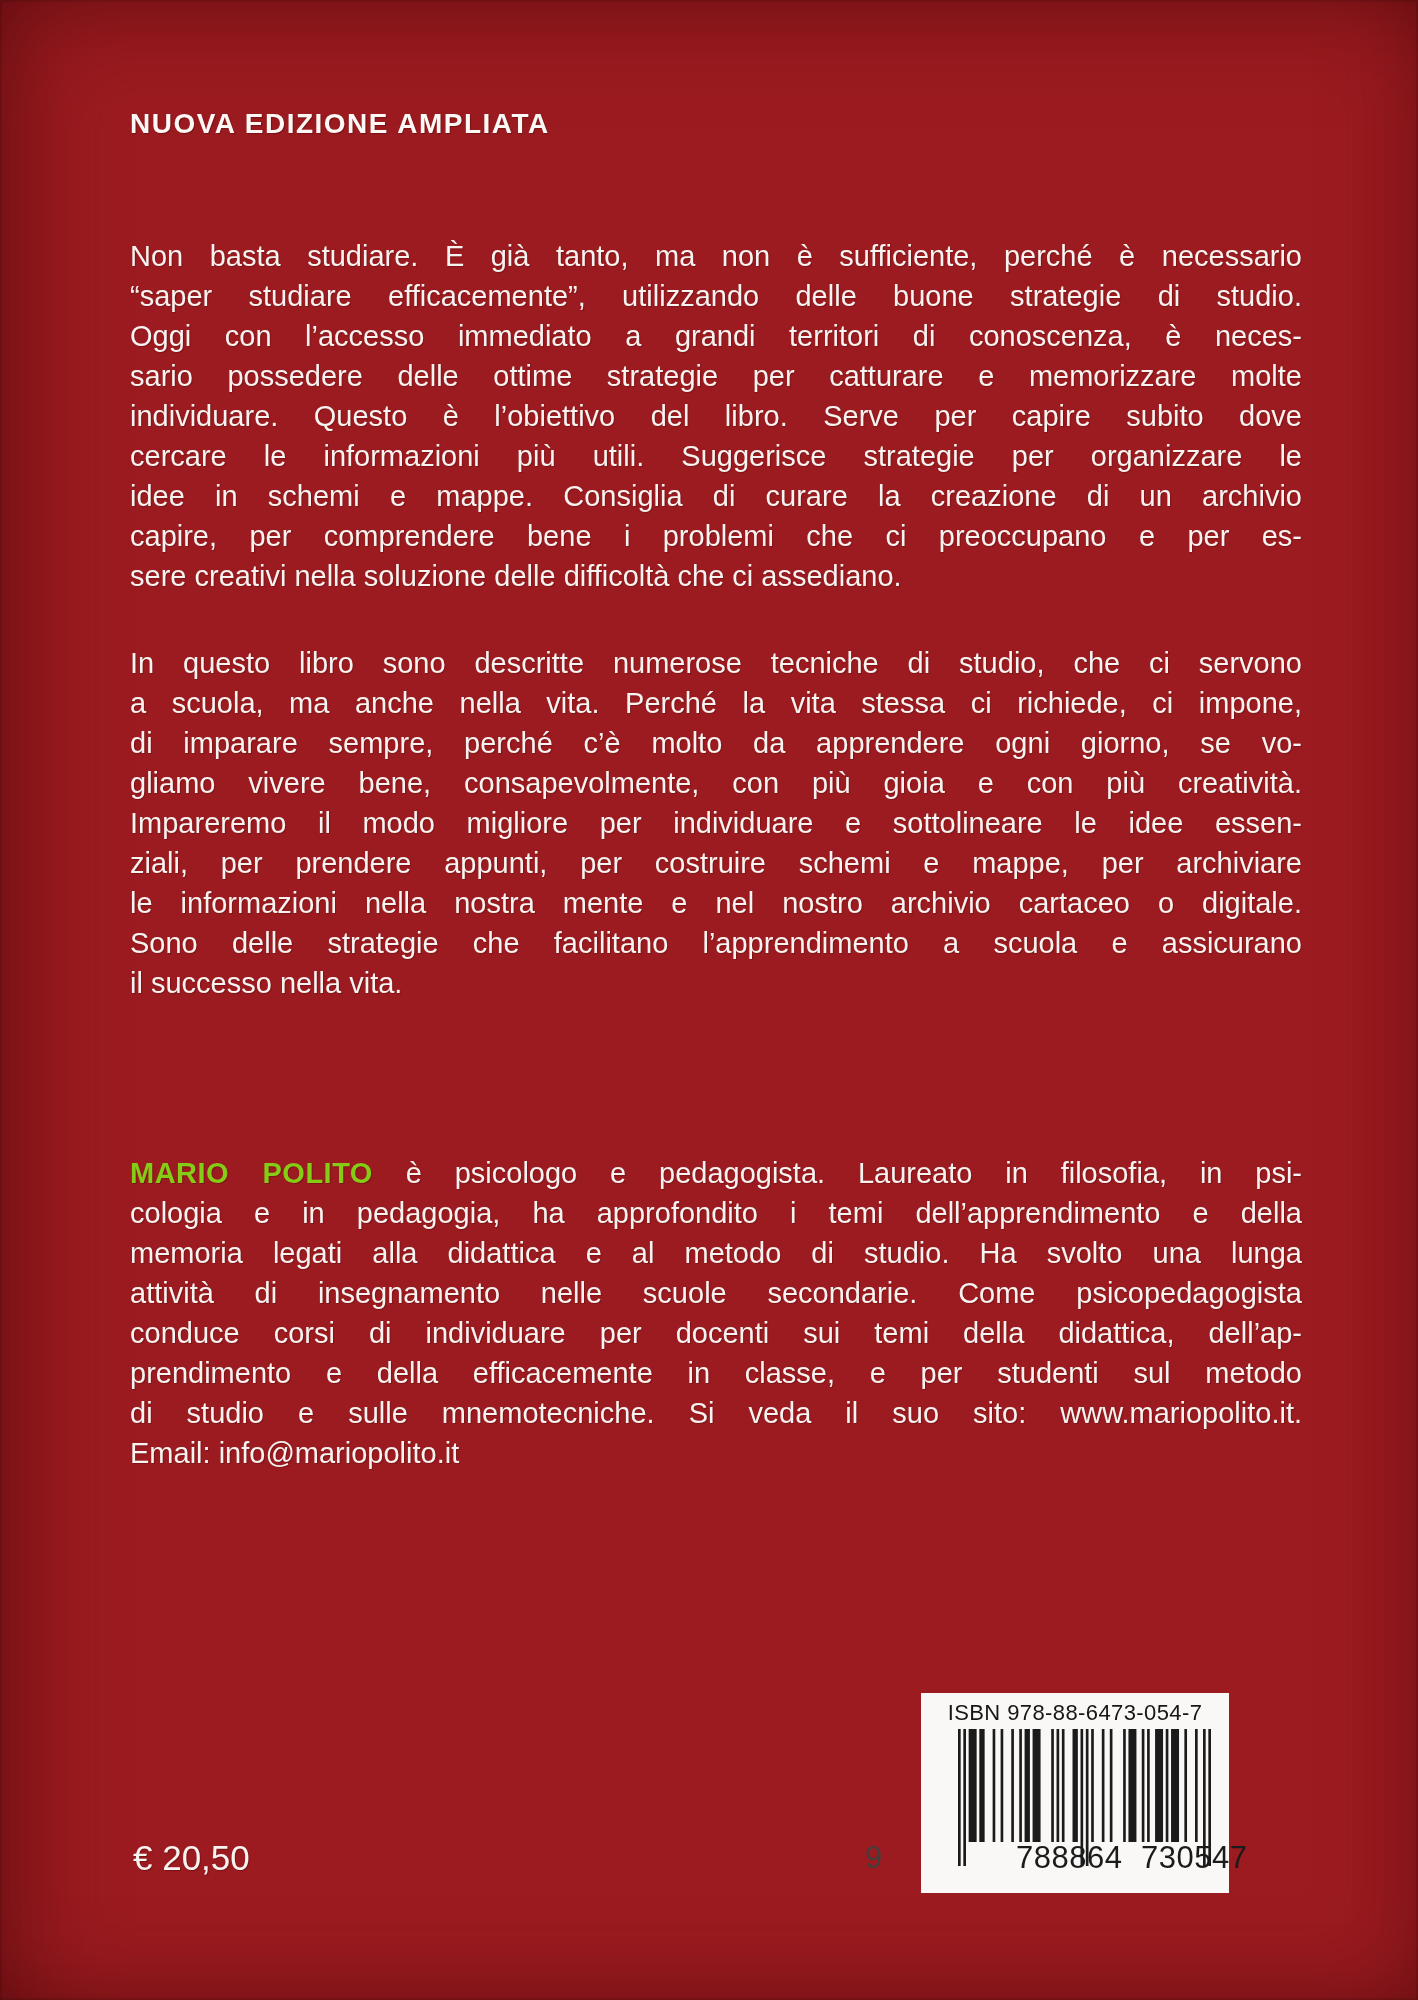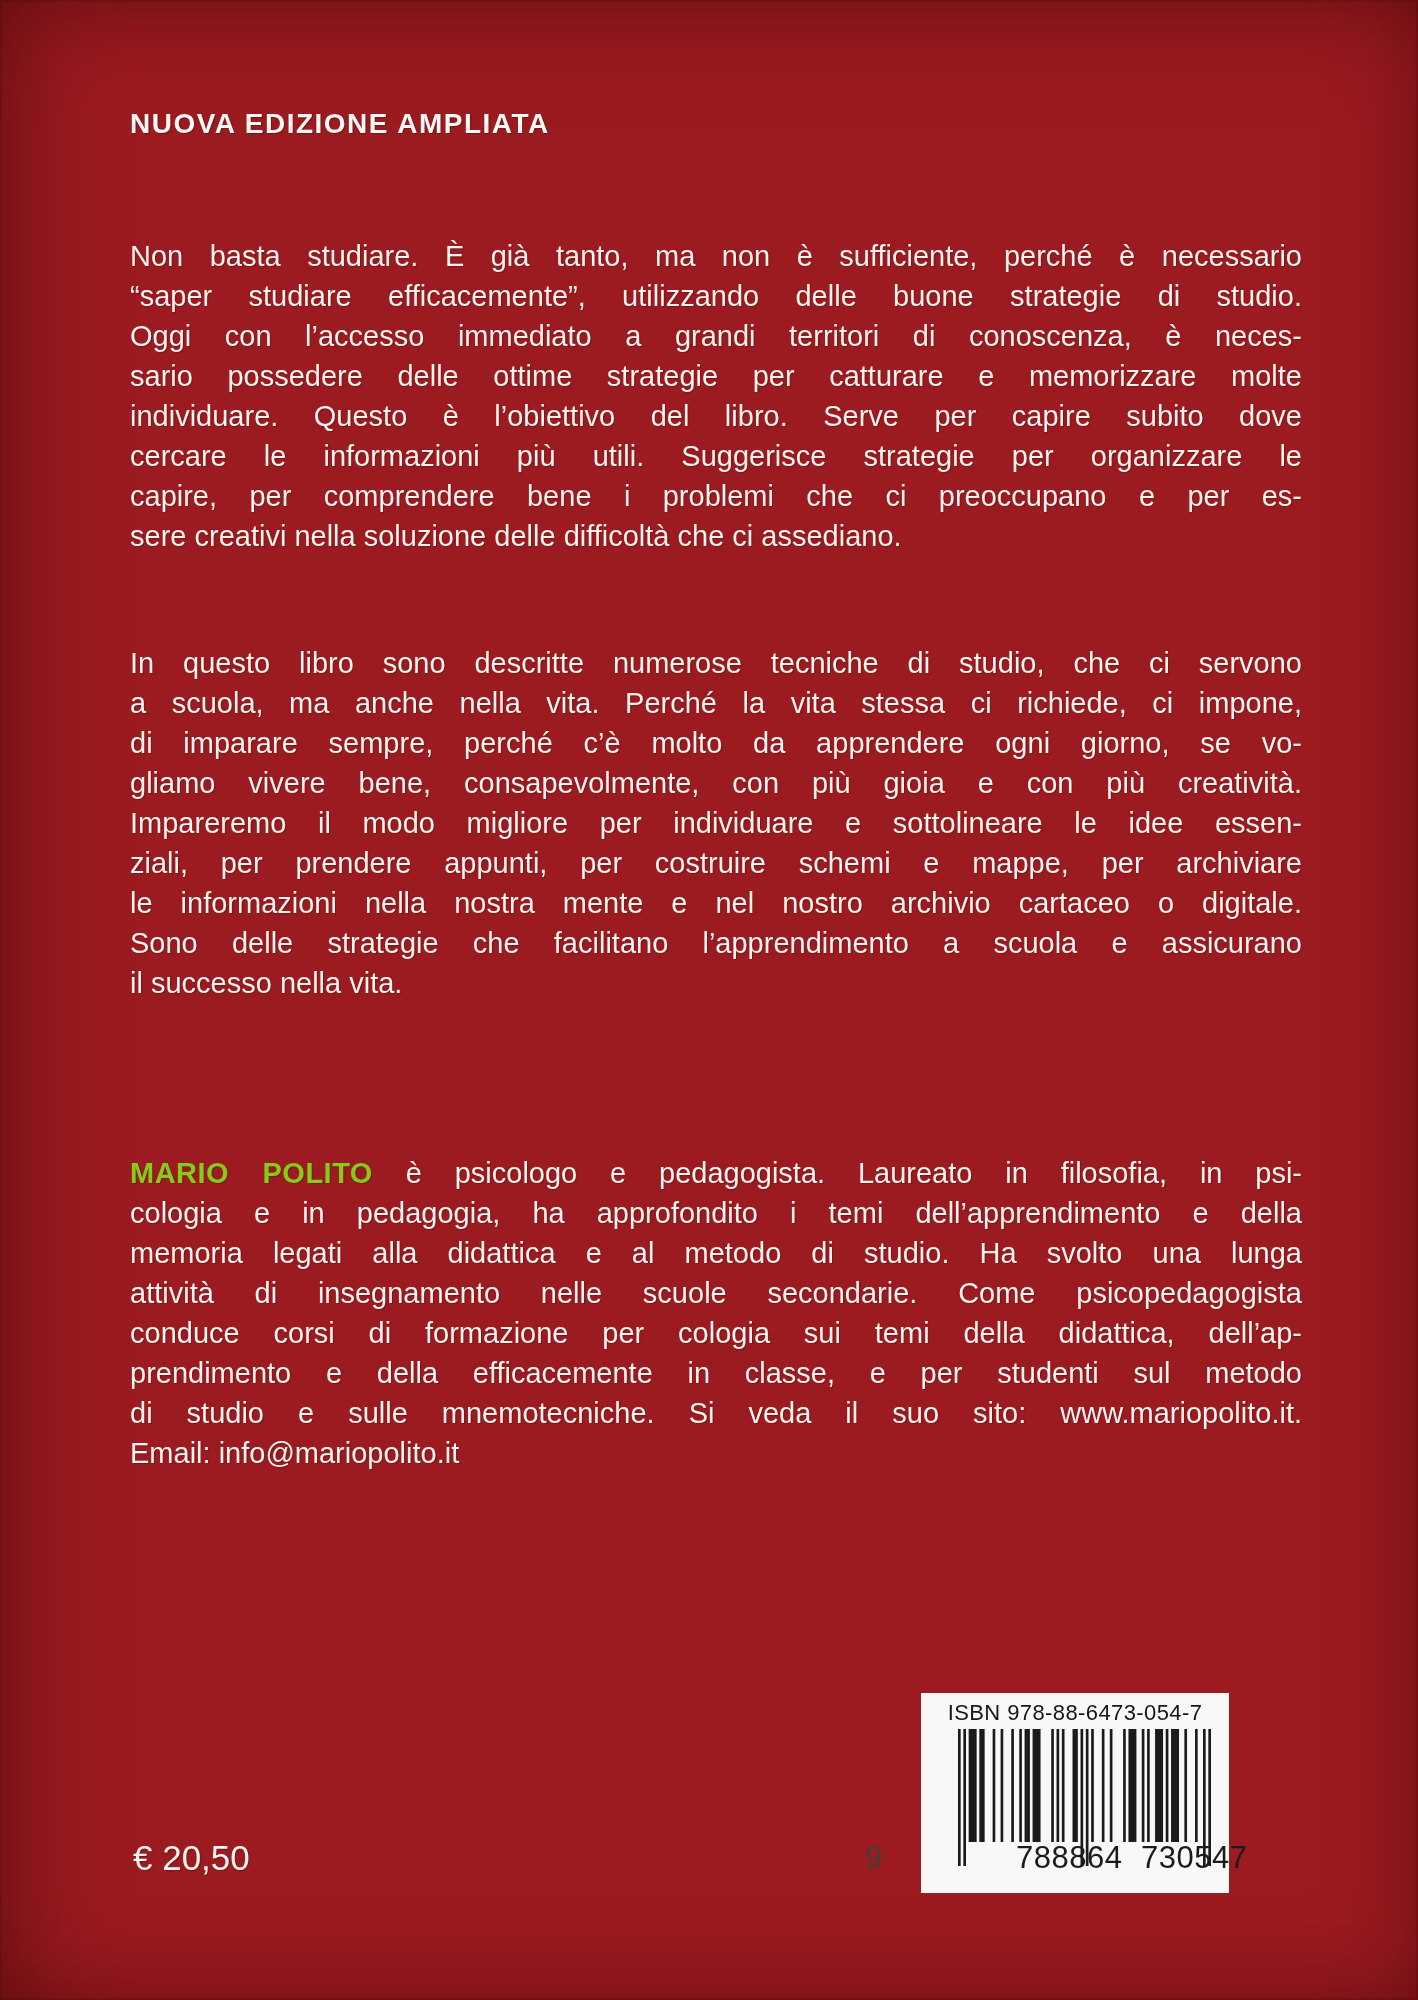--- a/index.html
+++ b/index.html
@@ -94,20 +94,21 @@
 
   <div class="edition">NUOVA EDIZIONE AMPLIATA</div>
 
   <div class="block p1">
       <div class="pline">Non basta studiare. È già tanto, ma non è sufficiente, perché è necessario</div>
       <div class="pline">“saper studiare efficacemente”, utilizzando delle buone strategie di studio.</div>
       <div class="pline">Oggi con l’accesso immediato a grandi territori di conoscenza, è neces-</div>
       <div class="pline">sario possedere delle ottime strategie per catturare e memorizzare molte</div>
       <div class="pline">individuare. Questo è l’obiettivo del libro. Serve per capire subito dove</div>
       <div class="pline">cercare le informazioni più utili. Suggerisce strategie per organizzare le</div>
+      <div class="pline">idee in schemi e mappe. Consiglia di curare la creazione di un archivio</div>
       <div class="pline">capire, per comprendere bene i problemi che ci preoccupano e per es-</div>
       <div class="pline last">sere creativi nella soluzione delle difficoltà che ci assediano.</div>
     </div>
 
   <div class="block p2">
       <div class="pline">In questo libro sono descritte numerose tecniche di studio, che ci servono</div>
       <div class="pline">a scuola, ma anche nella vita. Perché la vita stessa ci richiede,  ci impone,</div>
       <div class="pline">di imparare sempre, perché c’è molto da apprendere ogni giorno, se vo-</div>
       <div class="pline">gliamo vivere bene, consapevolmente, con più gioia e con più creatività.</div>
       <div class="pline">Impareremo il modo migliore per individuare e sottolineare le idee essen-</div>
@@ -118,21 +119,21 @@
     </div>
 
   <div class="block bio">
     <div class="pline">
       <span class="author-name">MARIO POLITO</span><span> è psicologo e pedagogista. Laureato in filosofia, in psi-</span>
     </div>
     <div>
         <div class="pline">cologia e in pedagogia, ha approfondito i temi dell’apprendimento e della</div>
         <div class="pline">memoria legati alla didattica e al metodo di studio. Ha svolto una lunga</div>
         <div class="pline">attività di insegnamento nelle scuole secondarie. Come psicopedagogista</div>
-        <div class="pline">conduce corsi di formazione per cologia sui temi della didattica, dell’ap-</div>
+        <div class="pline">conduce corsi di individuare per docenti sui temi della didattica, dell’ap-</div>
         <div class="pline">prendimento e della efficacemente in classe, e per studenti sul metodo</div>
         <div class="pline">di studio e sulle mnemotecniche. Si veda il suo sito: www.mariopolito.it.</div>
         <div class="pline last">Email: info@mariopolito.it</div>
       </div>
   </div>
 
   <div class="price">€ 20,50</div>
 
   <div class="isbn-panel">
     <div class="isbn-label">ISBN 978-88-6473-054-7</div>

